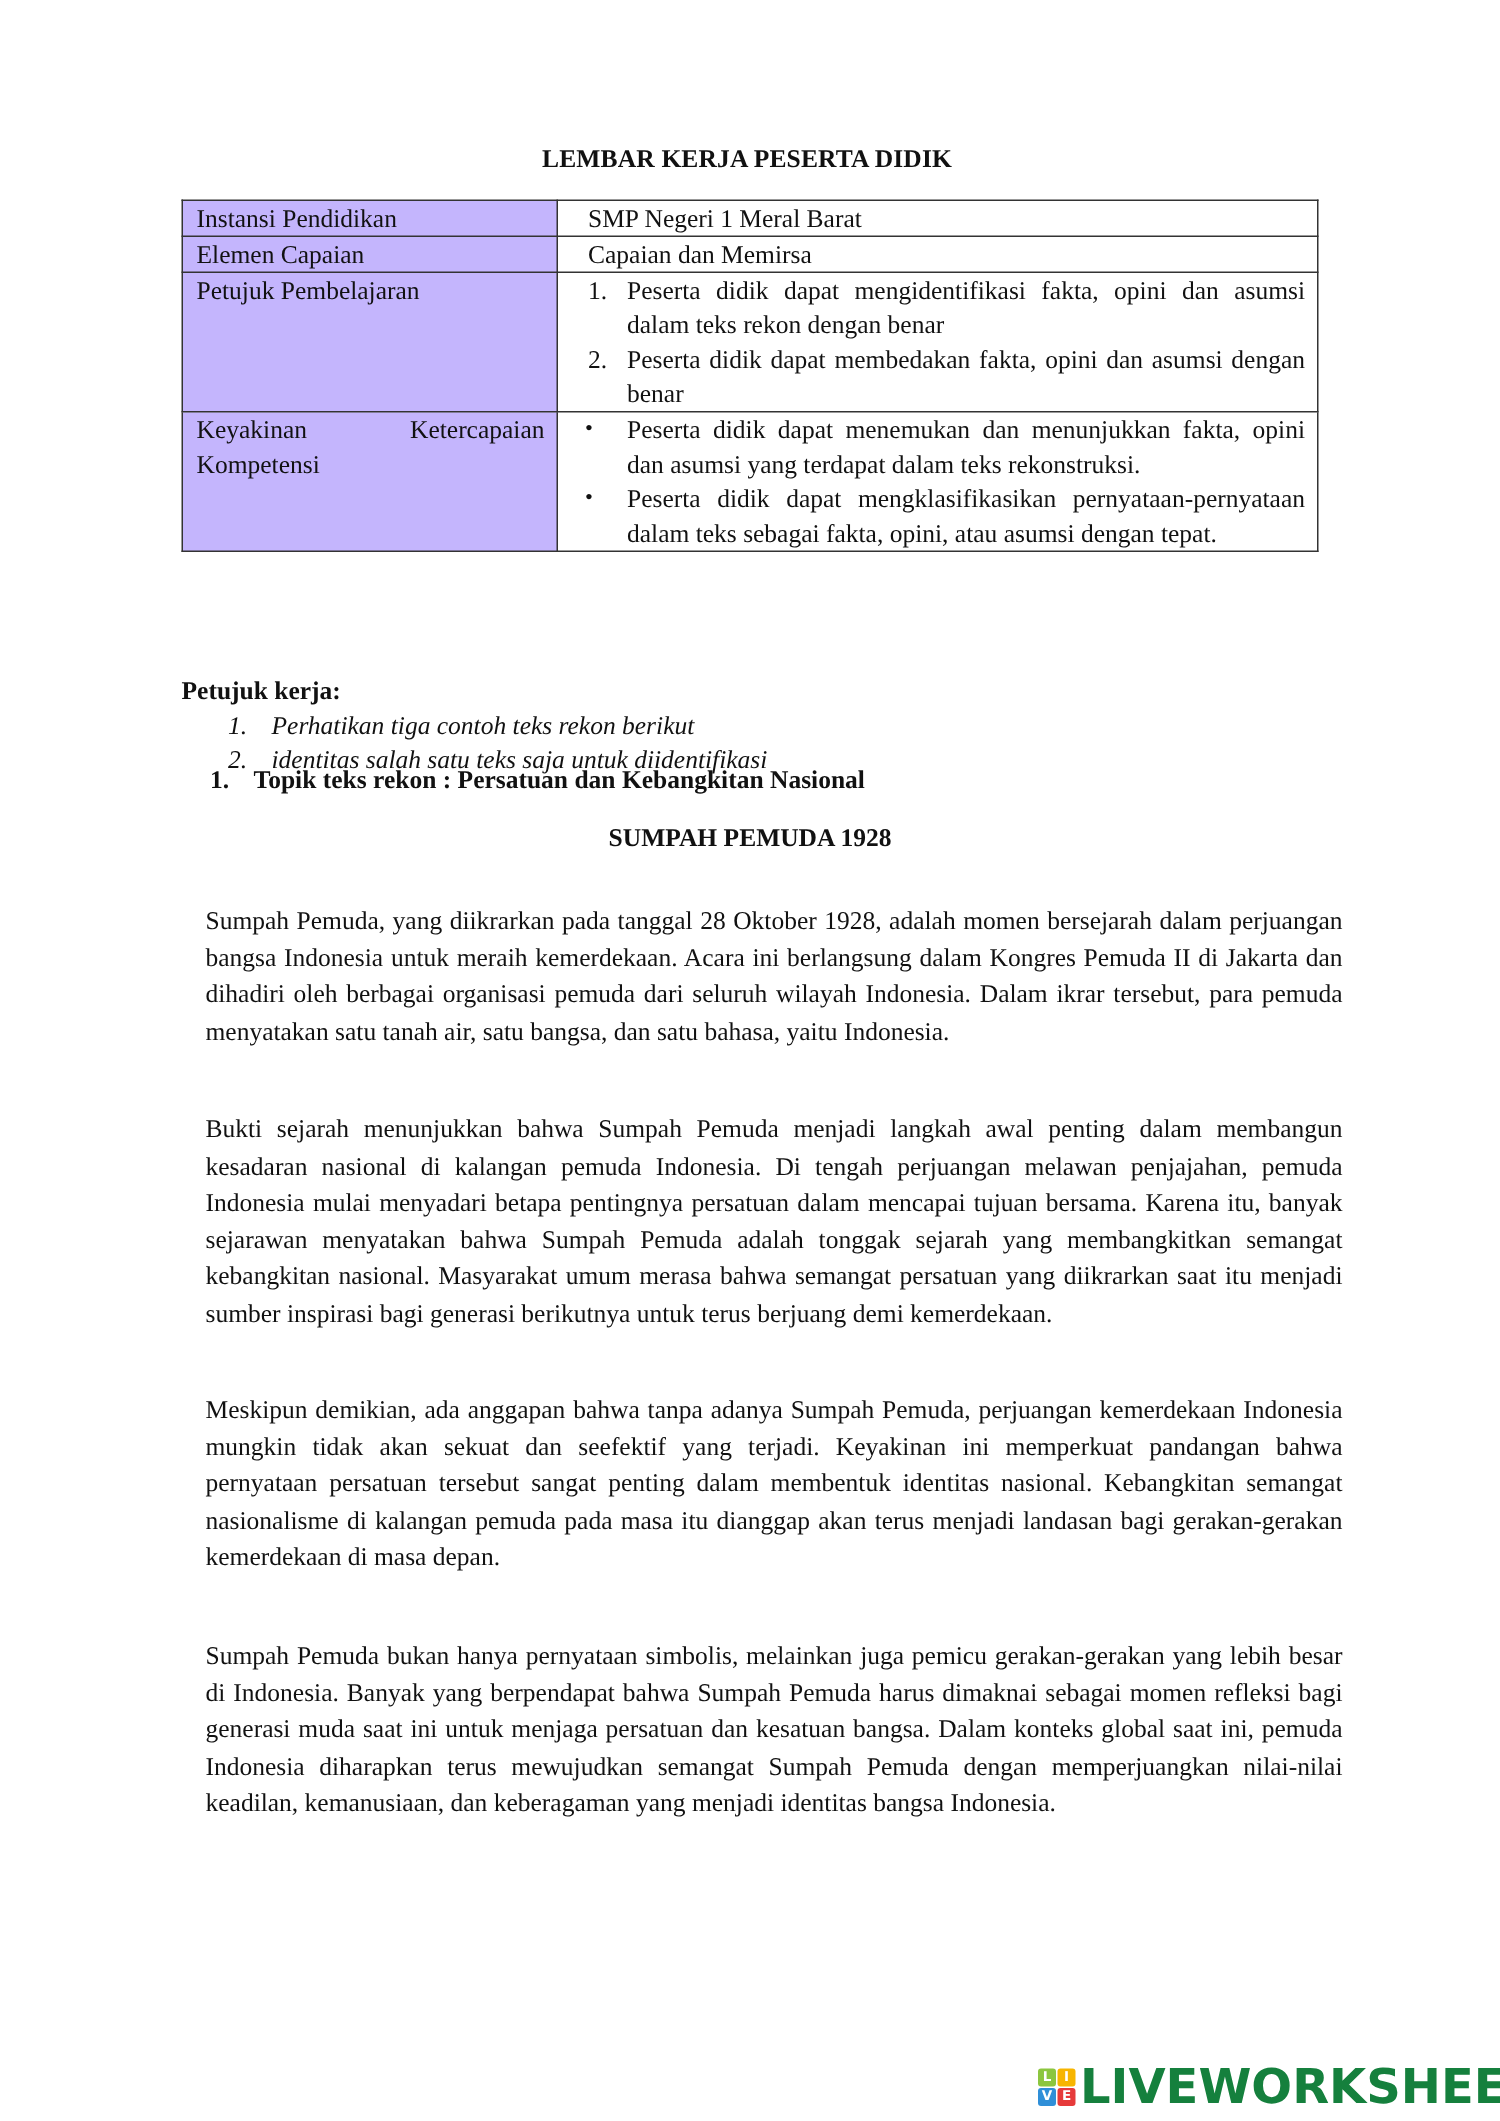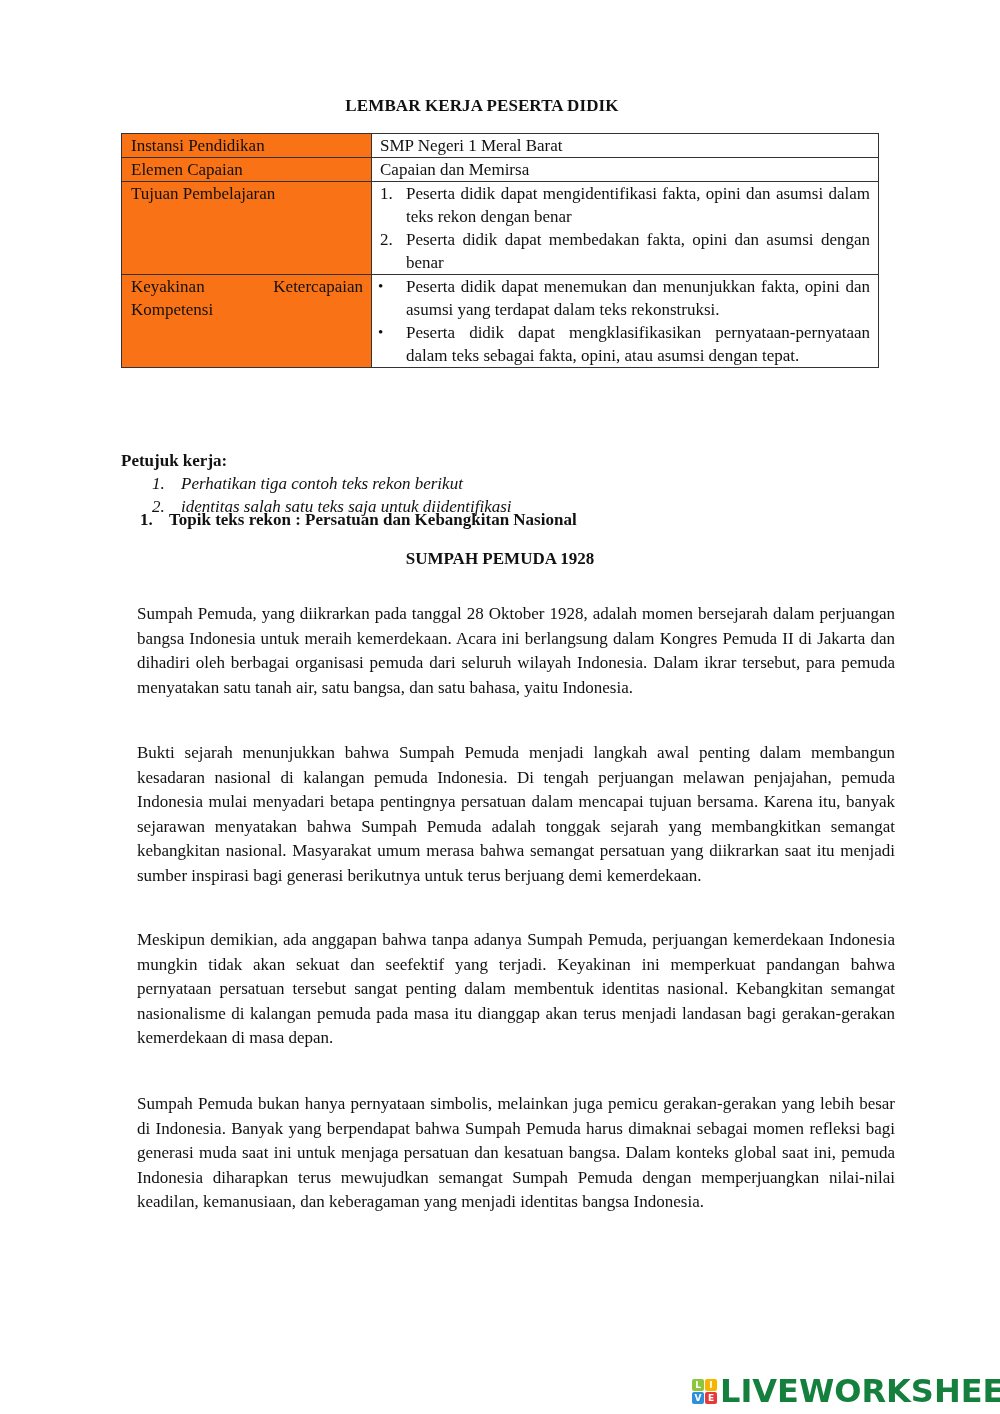--- a/index.html
+++ b/index.html
@@ -1,24 +1,24 @@
 <!DOCTYPE html>
 <html><head>
   <meta charset="utf-8">
   <style>
     html, body { margin: 0; padding: 0; background: #ffffff; }
     body { width: 1000px; height: 1414px; position: relative; overflow: hidden;
            font-family: "Liberation Serif", serif; color: #111; }
-    .page-title { position: absolute; top: 96px; left: 0; width: 964px; text-align: center;
+    .page-title { position: absolute; top: 96px; left: 16px; width: 964px; text-align: center;
                   font-weight: bold; font-size: 17px; letter-spacing: 0.1px; }
     table.info { position: absolute; top: 133px; left: 121px; width: 758px;
                  border-collapse: collapse; font-size: 17px; line-height: 23px; }
     table.info td { border: 1px solid #333; vertical-align: top; padding: 0 8px 0 9px; }
-    table.info td.lbl { background: #f97316; width: 232px; }
-    table.info td.val { background: #fff; padding-left: 8px; }
+    table.info td.lbl { background: #c4b5fd; width: 232px; }
+    table.info td.val { background: #fff; padding-left: 20px; }
     .lbl-justify { display: flex; justify-content: space-between; }
     ol.tp, ul.ik { margin: 0; padding: 0; list-style: none; }
     ol.tp li, ul.ik li { position: relative; padding-left: 26px; text-align: justify; }
     ol.tp li .num { position: absolute; left: 0; top: 0; }
     ul.ik li .bul { position: absolute; left: -2px; top: 0; font-size: 15px; }
     .petunjuk { position: absolute; top: 418px; left: 121px; font-size: 17px; line-height: 23px; margin-top: 31px; }
     .petunjuk h3 { margin: 0; font-size: 17px; font-weight: bold; }
     .petunjuk ol { margin: 0; padding: 0; list-style: none; font-style: italic; }
     .petunjuk ol li { position: relative; padding-left: 60px; }
     .petunjuk ol li .num { position: absolute; left: 31px; }
@@ -44,21 +44,21 @@
   <tbody>
       <tr>
     <td class="lbl">Instansi Pendidikan</td>
     <td class="val">SMP Negeri 1 Meral Barat</td>
   </tr>
   <tr>
     <td class="lbl">Elemen Capaian</td>
     <td class="val">Capaian dan Memirsa</td>
   </tr>
   <tr>
-    <td class="lbl">Tujuan Pembelajaran</td>
+    <td class="lbl">Petujuk Pembelajaran</td>
     <td class="val">
       <ol class="tp">
         <li><span class="num">1.</span><span>Peserta didik dapat mengidentifikasi fakta, opini dan asumsi dalam teks rekon dengan benar</span></li>
         <li><span class="num">2.</span><span>Peserta didik dapat membedakan fakta, opini dan asumsi dengan benar</span></li>
       </ol>
     </td>
   </tr>
   <tr>
     <td class="lbl">
       <div class="lbl-justify">

